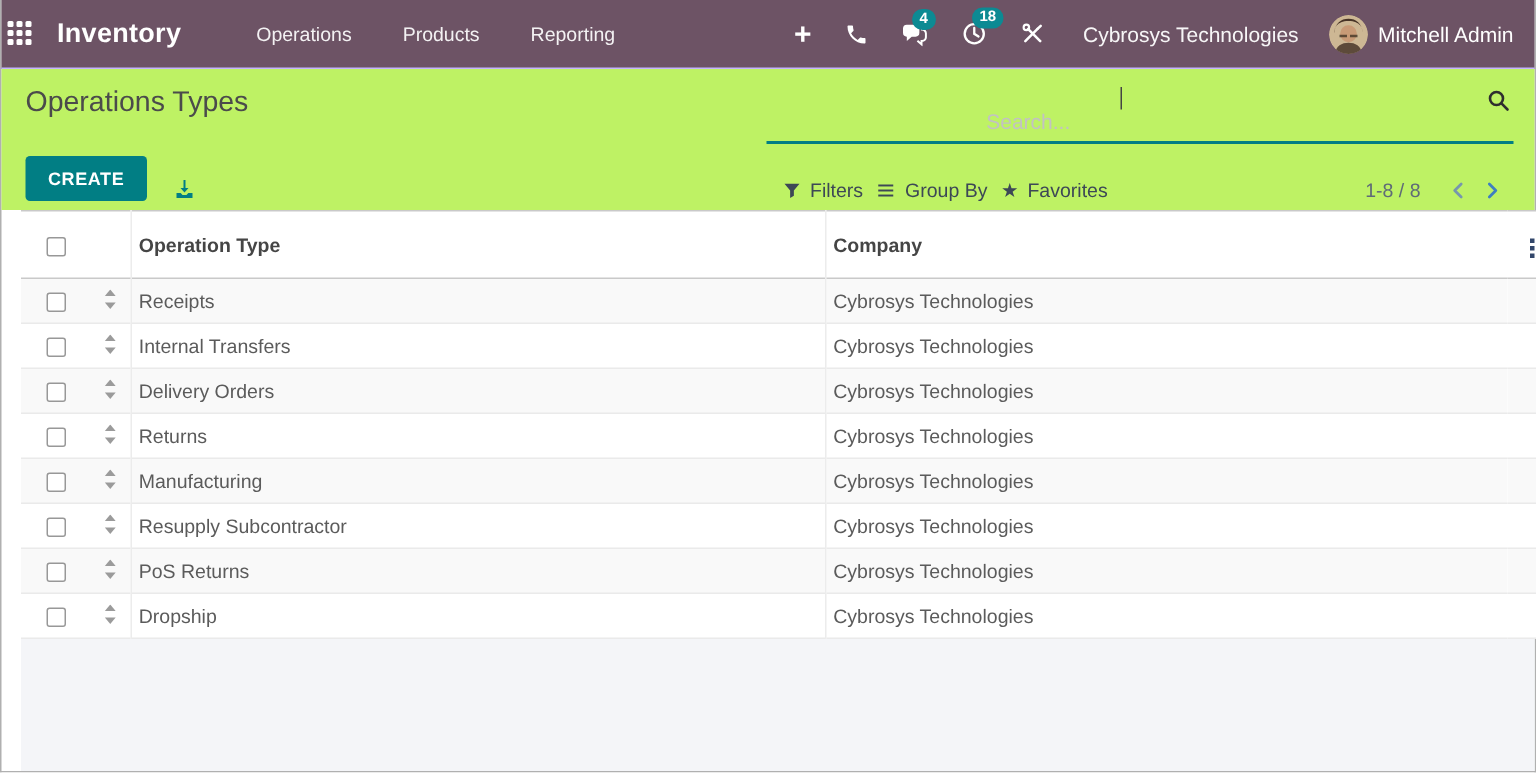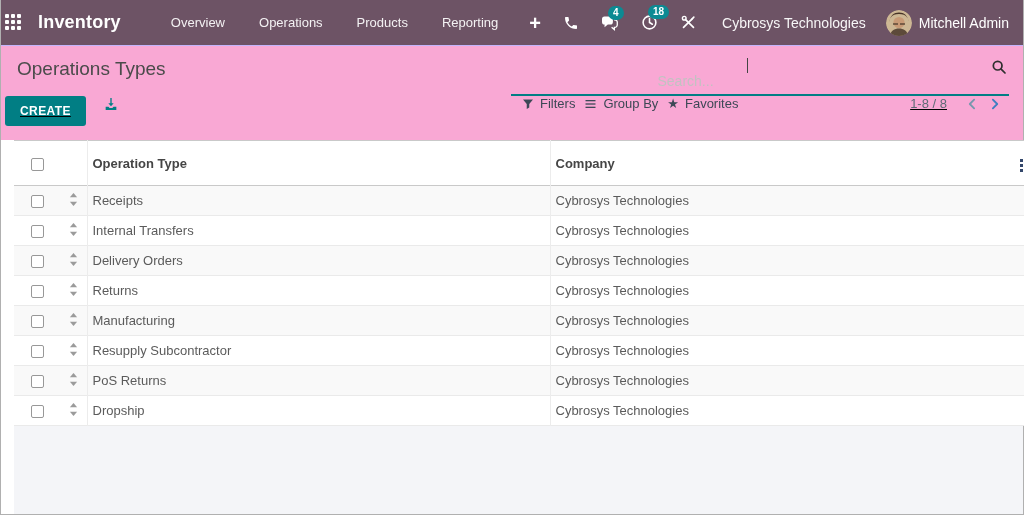--- a/index.html
+++ b/index.html
@@ -26,31 +26,31 @@
   .tray-btn svg{display:block;}
   .plus-glyph{font-size:20px;font-weight:700;line-height:16px;color:#fff;}
   .badge{position:absolute;top:-3px;left:18px;background:var(--badge);color:#fff;
     font-size:10px;font-weight:700;border-radius:9px;padding:2px 5px;line-height:10px;}
   .company-name{font-size:14px;color:rgba(255,255,255,.95);margin:0 20px 0 14px;cursor:pointer;white-space:nowrap;}
   .user-menu{display:flex;align-items:center;cursor:pointer;}
   .avatar{width:26px;height:26px;border-radius:50%;overflow:hidden;flex:0 0 auto;}
   .user-name{font-size:14px;margin-left:7px;white-space:nowrap;}
 
   
-  .control-panel{flex:0 0 85px;background:#f9a8d4;}
+  .control-panel{flex:0 0 85px;background:#bef264;}
   .cp-top{display:flex;justify-content:space-between;padding:10px 14px 0 16px;}
   .view-title{font-size:19px;font-weight:400;color:#4b4b4b;padding-top:2px;}
   .search-box{width:498px;position:relative;border-bottom:2px solid var(--accent);
     padding:2px 26px 5px 2px;display:flex;align-items:center;flex-direction:column;}
   .search-caret{width:1px;height:15px;background:#444;margin-right:1px;}
   .search-input{border:none;outline:none;flex:1;font-size:14px;color:#333;
     font-family:"Liberation Sans",sans-serif;background:transparent;}
   .search-input::placeholder{color:#c2c2c2;}
   .search-mag{position:absolute;right:2px;top:3px;cursor:pointer;}
-  .cp-bottom{display:flex;align-items:flex-start;height:44px;padding:0 22px 6px 4px;position:relative;text-decoration:underline;}
+  .cp-bottom{display:flex;align-items:flex-end;height:44px;padding:0 22px 6px 16px;position:relative;}
   .btn-create{background:var(--accent);color:#fff;border:none;border-radius:3px;
     font-size:12px;font-weight:700;letter-spacing:.4px;padding:8px 15px;cursor:pointer;
     font-family:"Liberation Sans",sans-serif;}
   .export-btn{margin-left:17px;cursor:pointer;display:flex;align-items:center;}
   .search-options{position:absolute;left:521px;display:flex;align-items:center;gap:9px;}
   .so-btn{display:flex;align-items:center;gap:6px;font-size:13px;color:#3d4856;cursor:pointer;white-space:nowrap;}
   .star-glyph{font-size:13px;color:#3d4856;line-height:13px;}
   .pager{margin-left:auto;display:flex;align-items:center;}
   .pager-value{font-size:13px;color:#5f6b77;cursor:pointer;}
   .pager-nav{display:flex;align-items:center;margin-left:19px;gap:9px;}
@@ -89,21 +89,20 @@
         <i></i>
         <i></i>
         <i></i>
         <i></i>
         <i></i>
         <i></i>
         <i></i>
     </div>
     <div class="app-name">Inventory</div>
     <nav class="menu">
-      <span class="menu-item">Overview</span>
       <span class="menu-item">Operations</span>
       <span class="menu-item">Products</span>
       <span class="menu-item">Reporting</span>
     </nav>
 
     <div class="systray">
       <div class="tray-btn">
         <span class="plus-glyph">+</span>
       </div>
       <div class="tray-btn">

